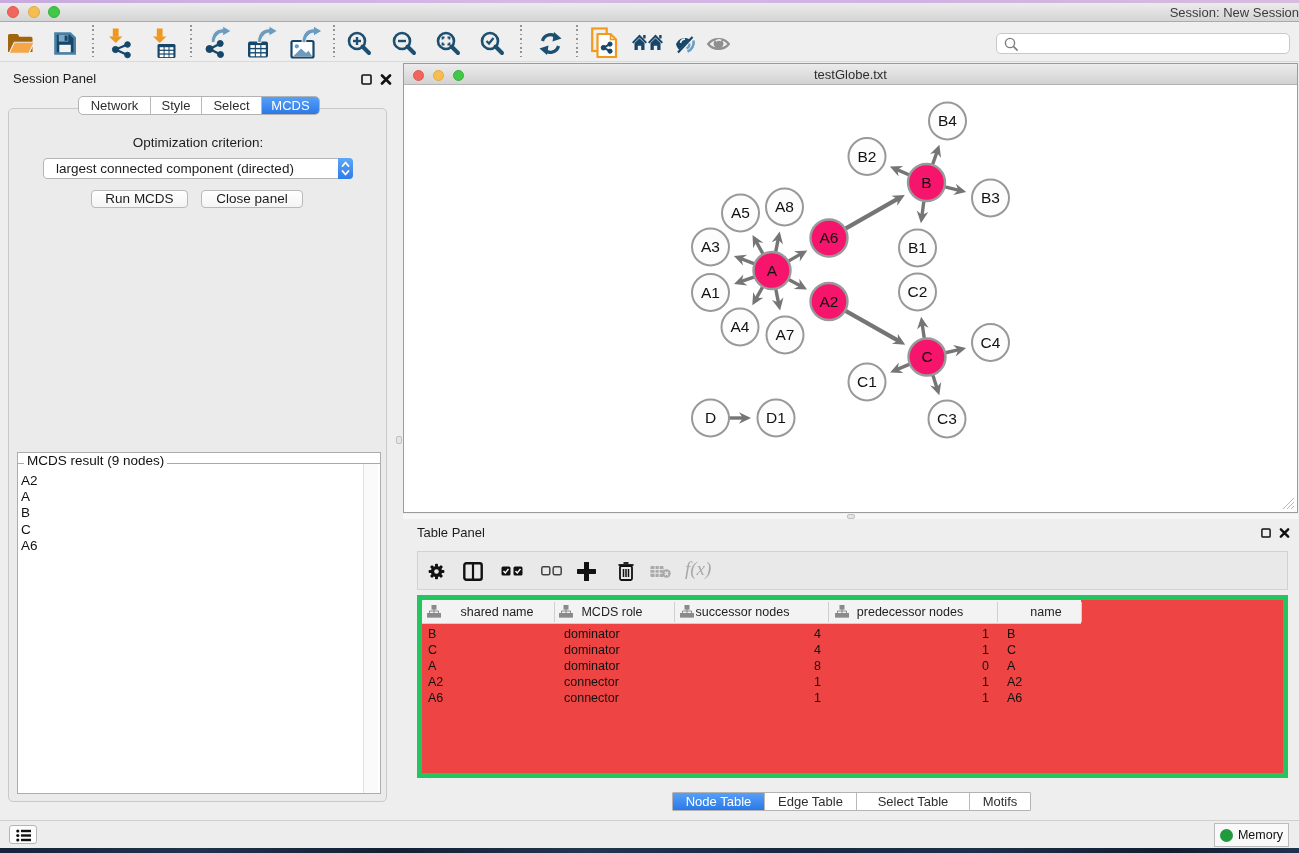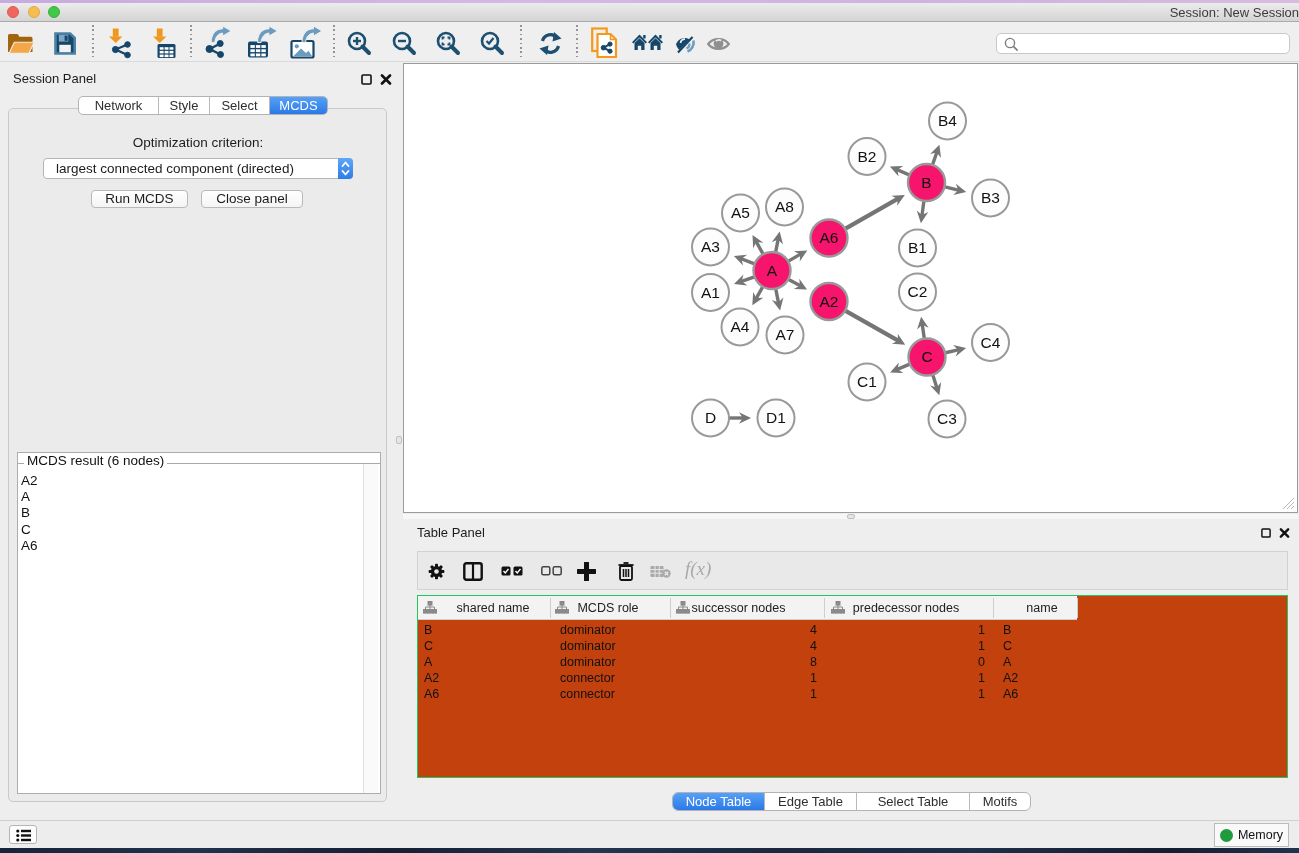--- a/index.html
+++ b/index.html
@@ -28,27 +28,27 @@
 #fs-legend{left:24px;top:453px;background:#fff;padding:0 3px;font-size:13.5px;color:#111}
 #fs-list{left:21px;top:473px;font-size:13.5px;line-height:16.2px;color:#111}
 #fs-scroll{left:363px;top:464px;width:15px;height:329px;background:#fafafa;border-left:1px solid #e2e2e2}
 
 #gwin{left:403px;top:63px;width:895px;height:450px;background:#fff;border:1px solid #9b9b9b}
 #gtitle{position:absolute;left:0;top:0;width:100%;height:21px;background:linear-gradient(#ececec,#d2d2d2);border-bottom:1px solid #b3b3b3;text-align:center;line-height:21px;font-size:13px;color:#2e2e2e}
 .tl2{position:absolute;width:11px;height:11px;border-radius:50%;top:6px}
 
 #tp-title{left:417px;top:525px;font-size:13px;color:#1c1c1c}
 #tp-toolbar{left:417px;top:551px;width:871px;height:39px;background:#e9e9e9;border:1px solid #d2d2d2}
-#tbl{left:417px;top:595px;width:871px;height:183px;background:#c2410c;border:1px solid #22c55e}
+#tbl{left:417px;top:595px;width:871px;height:183px;background:#ef4444;border:5px solid #22c55e}
 #thead{position:absolute;left:0;top:0;width:659px;height:24px;background:#f3f3f3;border-bottom:1px solid #cfcfcf;font-size:12.5px;color:#222}
 .hsep{position:absolute;top:2px;height:20px;width:1px;background:#cfcfcf}
 .hcell{position:absolute;top:5px;text-align:center}
 .trow{position:absolute;font-size:12.5px;color:#111;height:16px;line-height:16px}
 .num{position:absolute;text-align:right}
-#btabs{left:672px;top:792px;height:18.5px;display:flex;background:#fff;border:1px solid #b3b3b3;border-radius:6px;overflow:hidden}
+#btabs{left:672px;top:792px;height:18.5px;display:flex;background:#fff;border:1px solid #b3b3b3;border-radius:1px;overflow:hidden}
 #btabs .tab{height:100%;line-height:17px;text-align:center;font-size:13px;color:#2e2e2e;border-right:1px solid #b9b9b9}
 #btabs .tab:last-child{border-right:none}
 #btabs .sel{background:linear-gradient(#56a0f6,#2b79e8);color:#fff}
 
 #statusbar{left:0;top:820px;width:1299px;height:28px;background:#ededed;border-top:1px solid #cfcfcf}
 #listbtn{position:absolute;left:9px;top:4px;width:28px;height:19px;background:#fdfdfd;border:1px solid #b5b5b5;border-radius:3px}
 #membtn{position:absolute;left:1214px;top:2px;width:75px;height:24px;background:#f9f9f9;border:1px solid #bbbbbb;display:flex;align-items:center;justify-content:center;gap:5px;font-size:12.5px;color:#111}
 #memdot{width:13px;height:13px;border-radius:50%;background:#1f9a3c}
 #darkstrip{left:0;top:848px;width:1299px;height:5px;background:linear-gradient(90deg,#16233a,#20334d 15%,#141f33 30%,#22364f 45%,#182841 60%,#1d3049 75%,#121d30 90%,#20334d)}
 .handle{position:absolute;background:#e4e4e4;border:1px solid #c0c0c0;border-radius:2px}
@@ -220,43 +220,48 @@
 <div class="winbtns" style="left:361px;top:74px">
  <svg width="11" height="11" viewBox="0 0 11 11">
       <rect x="1" y="1" width="9" height="9" rx="1" fill="none" stroke="#111" stroke-width="1.6"></rect>
     </svg>
  <svg width="12" height="11" viewBox="0 0 12 11">
       <path d="M2 1.5 L10 9.5 M10 1.5 L2 9.5" stroke="#111" stroke-width="2.6" stroke-linecap="round"></path>
     </svg>
 </div>
 <div class="abs" id="cp-box"></div>
 <div class="abs" id="cp-tabs">
- <div class="tab" style="width:80px">Network</div>
+ <div class="tab" style="width:72px">Network</div>
  <div class="tab" style="width:51px">Style</div>
  <div class="tab" style="width:60px">Select</div>
  <div class="tab sel" style="width:57px">MCDS</div>
 </div>
 <div class="abs" id="opt-label">Optimization criterion:</div>
 <div class="abs" id="dropdown">largest connected component (directed)
  <div id="dd-btn">
   <svg width="15" height="21" viewBox="0 0 15 21">
    <path d="M4.5 8 L7.5 4.5 L10.5 8" fill="none" stroke="#fff" stroke-width="1.8" stroke-linecap="round" stroke-linejoin="round"></path>
    <path d="M4.5 13 L7.5 16.5 L10.5 13" fill="none" stroke="#fff" stroke-width="1.8" stroke-linecap="round" stroke-linejoin="round"></path>
   </svg>
  </div>
 </div>
 <div class="btn" style="left:91px;top:190px;width:97px">Run MCDS</div>
 <div class="btn" style="left:201px;top:190px;width:102px">Close panel</div>
 <div class="abs" id="fieldset"></div>
 <div class="abs" id="fs-line"></div>
-<div class="abs" id="fs-legend">MCDS result (6 nodes)</div>
+<div class="abs" id="fs-legend">MCDS result (9 nodes)</div>
 <div class="abs" id="fs-list">A2<br>A<br>B<br>C<br>A6</div>
 <div class="abs" id="fs-scroll"></div>
 
 <div class="abs" id="gwin">
+ <div id="gtitle">testGlobe.txt
+  <div class="tl2" style="left:9px;background:#f0665c;border:1px solid #dd5a50"></div>
+  <div class="tl2" style="left:29px;background:#f6be50;border:1px solid #e3a93e"></div>
+  <div class="tl2" style="left:49px;background:#43c748;border:1px solid #35b13a"></div>
+ </div>
  <svg style="position:absolute;right:2px;bottom:2px" width="13" height="13" viewBox="0 0 13 13">
   <path d="M12 1 L1 12 M12 5 L5 12 M12 9 L9 12" stroke="#b9b9b9" stroke-width="1"></path>
  </svg>
 </div>
 <svg id="graph" width="893" height="427" style="position:absolute;left:404px;top:85.5px" font-family="&quot;Liberation Sans&quot;,sans-serif">
     <line x1="351.1" y1="190.6" x2="336.8" y2="195.7" stroke="#757575" stroke-width="3.4"></line>
     <polygon points="330.0,198.1 339.4,188.6 337.7,195.3 343.3,199.5" fill="#757575"></polygon>
     <line x1="351.2" y1="178.1" x2="336.6" y2="172.5" stroke="#757575" stroke-width="3.4"></line>
     <polygon points="329.9,169.9 343.1,168.8 337.5,172.8 339.0,179.6" fill="#757575"></polygon>
     <line x1="359.1" y1="200.2" x2="351.9" y2="213.0" stroke="#757575" stroke-width="3.4"></line>

